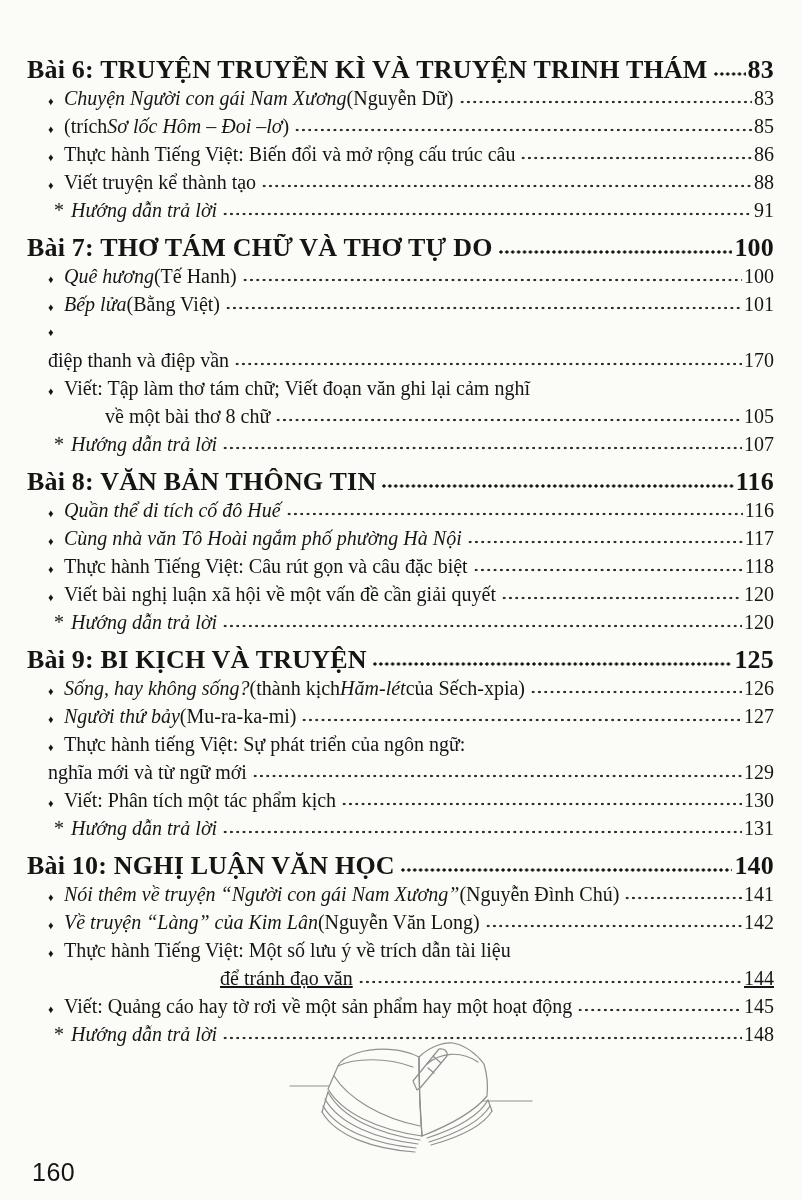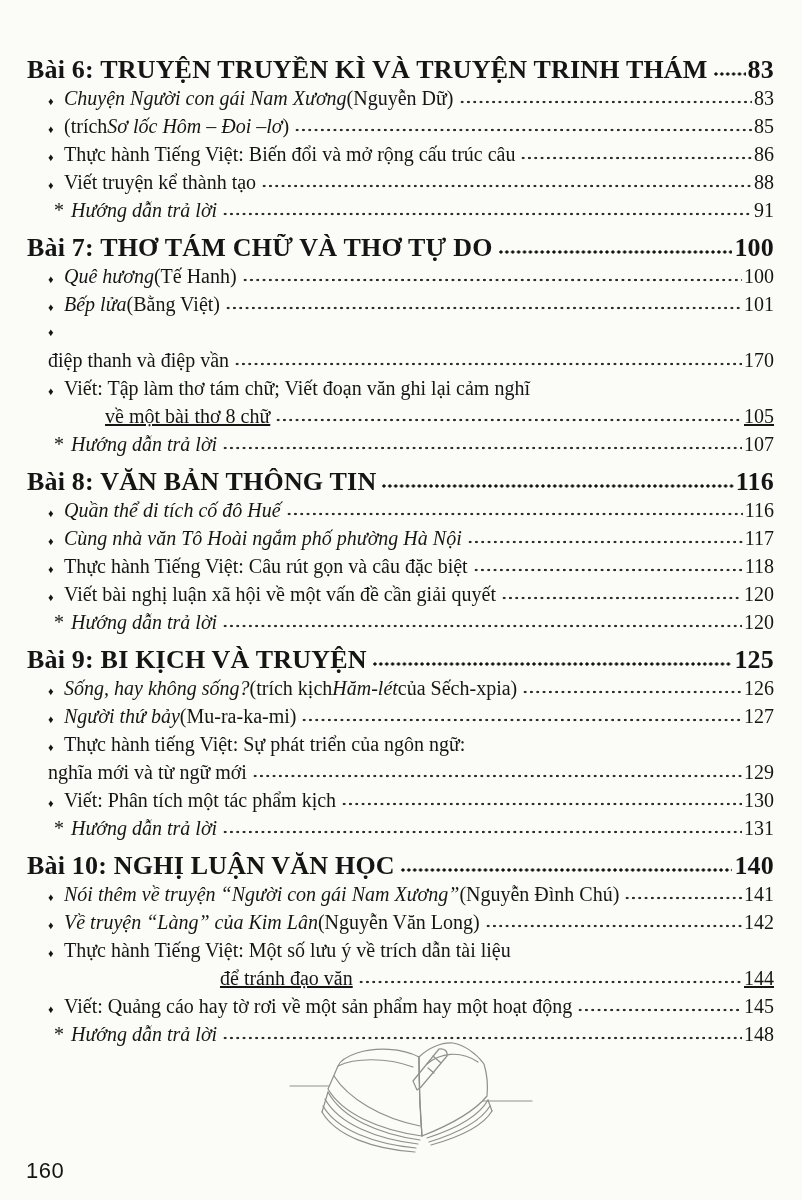--- a/index.html
+++ b/index.html
@@ -7,41 +7,41 @@
     width:802px;height:1200px;position:relative;overflow:hidden;
     background:#fbfbf7;color:#151515;
     font-family:"Liberation Serif","DejaVu Serif",serif;
   }
   .toc{position:absolute;left:27px;right:28px;top:46px;}
   .row{display:flex;align-items:baseline;height:28px;line-height:28px;white-space:nowrap;overflow:hidden;}
   .heading{font-weight:bold;font-size:26px;margin-top:10px;letter-spacing:.2px;}
   .item{font-size:20px;}
   .ind-bullet{padding-left:21px;}
   .ind-cont{padding-left:21px;text-align:center;}
-  .ind-cont-mid{padding-left:78px;text-decoration:underline;}
+  .ind-cont-mid{padding-left:78px;}
   .ind-cont-deep{padding-left:193px;text-decoration:underline;}
   .ind-star{padding-left:27px;}
   .bullet{flex:none;width:16px;font-size:11px;}
   .star{flex:none;margin-right:7px;font-style:normal;}
   .it{font-style:italic;}
   .leader{
     flex:1;min-width:8px;height:6px;align-self:flex-end;margin:0 2px 7px 5px;
     background-image:radial-gradient(circle,#2e2e2e 1.2px,transparent 1.55px);
     background-size:6.3px 6px;background-repeat:repeat-x;background-position:0 100%;
   }
   .heading .leader{
     background-image:radial-gradient(circle,#101010 1.45px,transparent 1.75px);
     background-size:5.9px 6px;margin-bottom:7px;
   }
   .page-num{flex:none;}
   .heading .page-num{font-weight:bold;}
   .illustration{position:absolute;left:282px;top:1040px;width:265px;height:118px;}
   .folio{
-    position:absolute;left:26px;top:1158px;font-family:"Liberation Sans","DejaVu Sans",sans-serif;
-    font-size:22px;color:#141414;letter-spacing:.5px;
+    position:absolute;left:32px;top:1158px;font-family:"Liberation Sans","DejaVu Sans",sans-serif;
+    font-size:25px;color:#141414;letter-spacing:.5px;
   }
 </style>
 </head>
 <body>
 
 <div class="toc">
     <div class="section">
       <div class="row heading">
         <span>Bài 6: TRUYỆN TRUYỀN KÌ VÀ TRUYỆN TRINH THÁM</span>
         <span class="leader"></span>
@@ -164,21 +164,21 @@
     </div>
     <div class="section">
       <div class="row heading">
         <span>Bài 9: BI KỊCH VÀ TRUYỆN</span>
         <span class="leader"></span>
         <span class="page-num">125</span>
       </div>
       <div class="row item ind-bullet">
         <span class="bullet">♦</span>
         <span class="it">Sống, hay không sống?</span>
-        <span> (trích kịch </span>
+        <span> (thành kịch </span>
         <span class="it">Hăm-lét</span>
         <span> của Sếch-xpia)</span>
         <span class="leader"></span>
         <span class="page-num">126</span>
       </div>
       <div class="row item ind-bullet">
         <span class="bullet">♦</span>
         <span class="it">Người thứ bảy</span>
         <span> (Mu-ra-ka-mi)</span>
         <span class="leader"></span>

